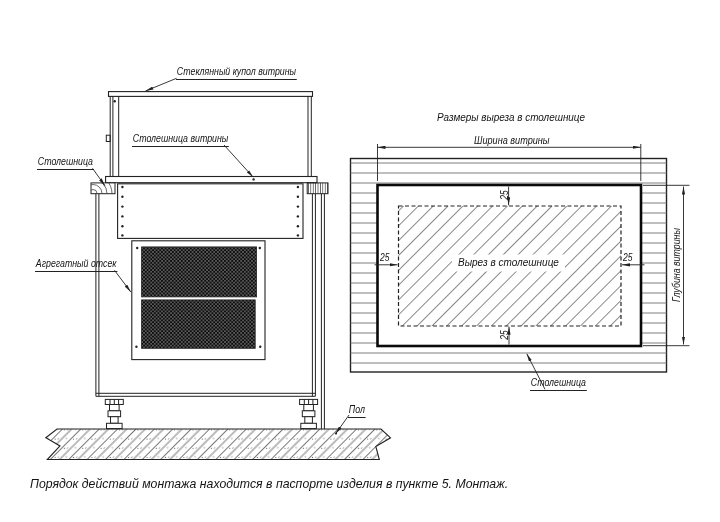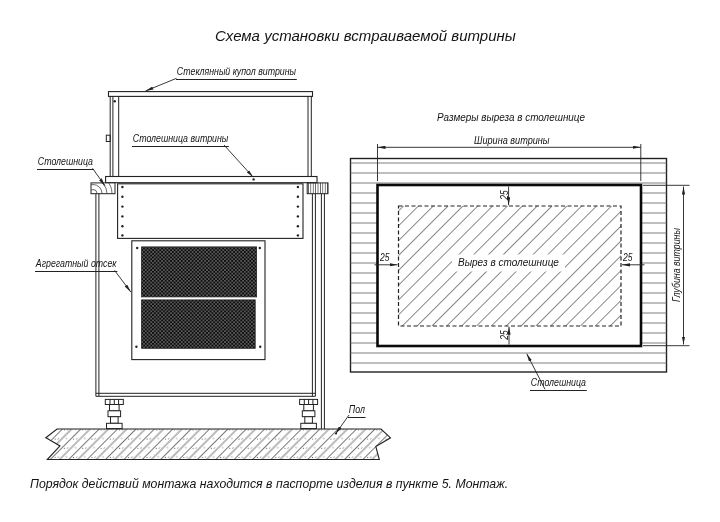--- a/index.html
+++ b/index.html
@@ -164,21 +164,20 @@
       <path d="M683.5,186.5 L683.5,344.5" marker-start="url(#arr)" marker-end="url(#arr)"></path>
       <path d="M508.6,186.5 L508.6,205.3" marker-end="url(#arr)"></path>
       <path d="M509,344.6 L509,326.8" marker-end="url(#arr)"></path>
       <path d="M374.5,264.8 L397.5,264.8" marker-end="url(#arr)"></path>
       <path d="M644.5,264.8 L622,264.8" marker-end="url(#arr)"></path>
     </g>
     <path d="M545,389.3 L526.8,353.8" marker-end="url(#arr)" stroke-width="0.9"></path>
   </g>
 </svg>
 
-<div class="lbl" style="left:215px;top:28px;font-size:15px;">Схема установки встраиваемой витрины</div>
 <div class="lbl ul" style="left:176px;top:66px;font-size:11px;transform:scaleX(0.8);">Стеклянный купол витрины</div>
 <div class="lbl ul" style="left:132px;top:133px;font-size:11px;transform:scaleX(0.8);">Столешница витрины</div>
 <div class="lbl ul" style="left:37px;top:155.5px;font-size:11px;transform:scaleX(0.8);">Столешница</div>
 <div class="lbl ul" style="left:35px;top:257.5px;font-size:11px;transform:scaleX(0.8);">Агрегатный отсек</div>
 <div class="lbl ul" style="left:347.5px;top:403.5px;font-size:11px;transform:scaleX(0.8);">Пол</div>
 <div class="lbl" style="left:437px;top:111.5px;font-size:11px;transform:scaleX(0.9);">Размеры выреза в столешнице</div>
 <div class="lbl" style="left:474px;top:134.5px;font-size:10.5px;transform:scaleX(0.87);">Ширина витрины</div>
 <div class="lbl" style="left:458px;top:257px;font-size:11.5px;transform:scaleX(0.87);">Вырез в столешнице</div>
 <div class="lbl" style="left:629.5px;top:258.5px;width:94px;height:12px;text-align:center;transform-origin:50% 50%;font-size:10.5px;transform:rotate(-90deg) scaleX(0.84);">Глубина витрины</div>
 <div class="lbl" style="left:495px;top:189.8px;width:20px;text-align:center;transform-origin:50% 50%;font-size:10px;transform:rotate(-90deg) scaleX(0.85);">25</div>

